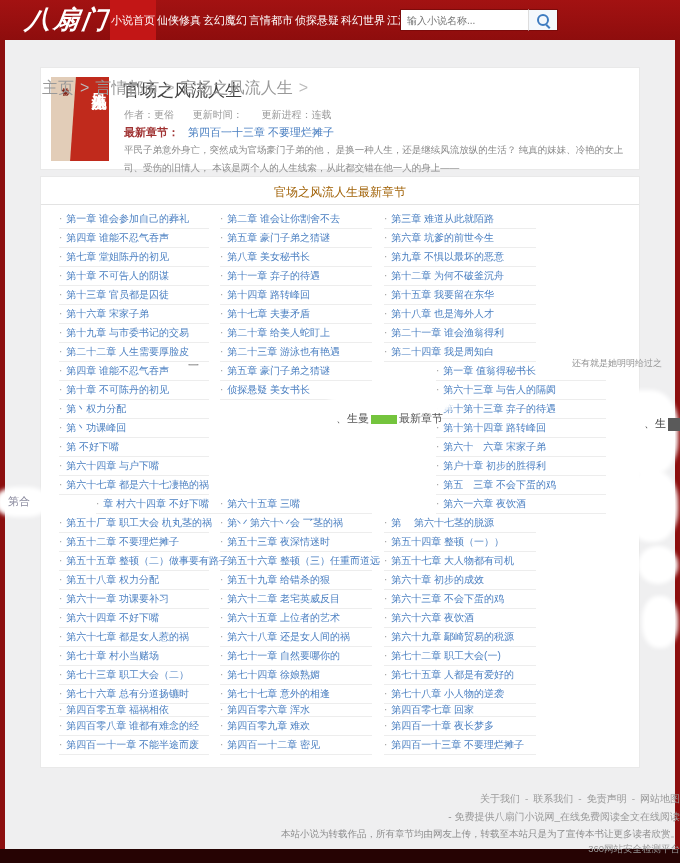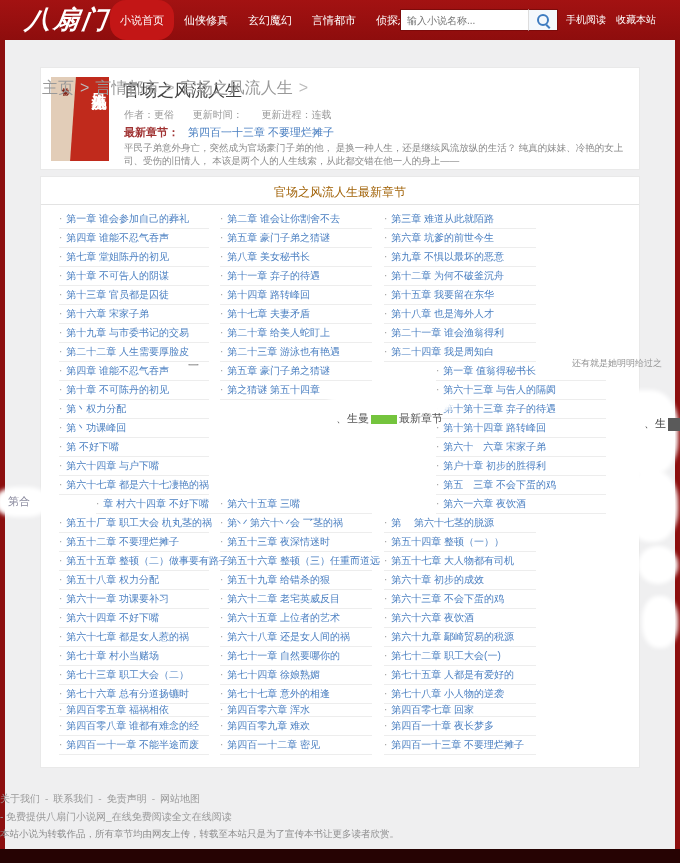--- a/index.html
+++ b/index.html
@@ -5,21 +5,21 @@
   html,body{margin:0;padding:0;}
   body{width:680px;height:863px;font-family:"Liberation Sans","DejaVu Sans",sans-serif;-webkit-font-smoothing:antialiased;}
   .page{position:relative;width:680px;height:863px;background:#8c0f0f;overflow:hidden;}
   .content-bg{position:absolute;left:5px;top:40px;width:670px;height:809px;background:#efeff0;}
   .bottom-strip{position:absolute;left:0;bottom:0;width:680px;height:14px;background:#260303;}
 
   
   .header{position:absolute;left:0;top:0;width:680px;height:40px;background:linear-gradient(#a31212,#8e0d0d);z-index:5;}
   .logo{position:absolute;left:26px;top:3px;color:#fff;font-family:"DejaVu Serif","Liberation Serif",serif;font-weight:bold;font-style:italic;font-size:25px;letter-spacing:3px;transform:skewX(-8deg);}
   .nav{position:absolute;left:110px;top:0;height:40px;display:flex;}
-  .nav-item{color:#fff;font-size:11px;line-height:40px;padding:0 10px;cursor:pointer;white-space:nowrap;border-radius:16px;}
+  .nav-item{color:#fff;font-size:11px;line-height:40px;padding:0 1px;cursor:pointer;white-space:nowrap;}
   .nav-item.active{background:#c31616;}
   .search{position:absolute;left:400px;top:9px;height:20px;display:flex;}
   .search-input{width:128px;height:22px;border:1px solid #7c0b0b;border-right:0;background:#fff;font-size:10px;color:#777;padding:0 6px;box-sizing:border-box;outline:none;}
   .search-btn{width:30px;height:22px;border:1px solid #7c0b0b;border-left:1px solid #ddd;background:#f4f8fc;position:relative;cursor:pointer;box-sizing:border-box;}
   .mag{position:absolute;left:8px;top:4px;width:8px;height:8px;border:2px solid #3f7cc0;border-radius:50%;}
   .mag::after{content:"";position:absolute;width:2px;height:5px;background:#3f7cc0;left:8px;top:8px;transform:rotate(-45deg);}
   .header-links{position:absolute;right:24px;top:0;line-height:40px;font-size:10px;color:#fff;}
   .hlink{color:#fff;margin-left:10px;cursor:pointer;}
 
   
@@ -36,21 +36,21 @@
   .cover{position:absolute;left:10px;top:9px;width:58px;height:84px;background:#e2cdb8;overflow:hidden;cursor:pointer;}
   .cover-red{position:absolute;right:-8px;top:-5px;width:44px;height:96px;background:#c02a1c;transform:rotate(4deg);}
   .cover-main{position:absolute;right:3px;top:3px;writing-mode:vertical-rl;color:#fff;font-family:"DejaVu Serif","Liberation Serif",serif;font-weight:bold;font-size:15px;line-height:1.05;letter-spacing:1px;}
   .cover-side{position:absolute;left:9px;top:5px;writing-mode:vertical-rl;color:#7d1d12;font-size:7px;font-weight:bold;}
   .book-title{position:absolute;left:82px;top:11px;font-size:17px;color:#444;}
   .book-meta{position:absolute;left:83px;top:40px;font-size:10px;color:#999;}
   .book-meta span{margin-right:16px;}
   .latest-row{position:absolute;left:83px;top:57px;font-size:11px;}
   .latest-label{color:#a03333;font-weight:bold;margin-right:6px;}
   .latest-link{color:#4a7fc1;cursor:pointer;}
-  .book-desc{position:absolute;left:83px;top:73px;width:505px;font-size:9.5px;color:#8a8a8a;line-height:13px;}
+  .book-desc{position:absolute;left:83px;top:73px;width:505px;font-size:9.5px;color:#8a8a8a;line-height:18px;}
 
   
   .list-title{height:27px;line-height:30px;text-align:center;font-size:12px;color:#a16207;border-bottom:1px solid #e3e3e3;}
   .ch-rows{position:absolute;left:0;top:32px;width:598px;}
   .ch-row{position:relative;height:19px;}
   .ch-row.tight{height:13px;}
   .ch-cell{position:absolute;top:0;height:100%;display:flex;align-items:center;overflow:visible;white-space:nowrap;}
   .ch-cell.has{border-bottom:1px solid #ededed;}
   .c0{left:18px;width:150px;}
   .c1{left:179px;width:152px;}
@@ -71,21 +71,21 @@
   .artifact{position:absolute;z-index:4;white-space:nowrap;}
   .art-dash{left:188px;top:358px;color:#666;font-size:11px;}
   .art-blur{left:572px;top:357px;width:104px;overflow:hidden;color:#949494;font-size:9px;filter:blur(0.7px);}
   .art-mid{left:336px;top:411px;font-size:11px;color:#555;}
   .green-smear{display:inline-block;width:26px;height:9px;background:#74c43d;filter:blur(0.6px);vertical-align:middle;margin:0 2px;}
   .art-edge{left:644px;top:416px;font-size:11px;color:#444;}
   .dark-smear{display:inline-block;width:24px;height:13px;background:#5a5a5a;filter:blur(0.5px);vertical-align:middle;margin-left:2px;}
   .art-left{left:8px;top:494px;font-size:11px;color:#8a8a9e;}
 
   
-  .footer{position:absolute;left:0;top:792px;width:680px;text-align:left;z-index:2;color:#999;}
+  .footer{position:absolute;left:0;top:792px;width:680px;text-align:right;z-index:2;color:#999;}
   .footer-links{font-size:10px;}
   .flink{color:#999;cursor:pointer;}
   .fsep{color:#aaa;margin:0 5px;}
   .footer-line2{font-size:10px;margin-top:4px;}
   .footer-line3{font-size:9.5px;margin-top:4px;color:#8d8d8d;}
   .footer-line4{font-size:9.5px;margin-top:2px;}
 </style>
 </head>
 <body>
 
@@ -102,21 +102,20 @@
         <span class="nav-item">侦探悬疑</span>
         <span class="nav-item">科幻世界</span>
         <span class="nav-item">江湖武侠</span>
       </div>
     <div class="search">
       <input class="search-input" placeholder="输入小说名称..." style="">
       <button class="search-btn">
           <span class="mag"></span>
         </button>
     </div>
-    <div class="header-links"><a class="hlink">手机阅读</a><a class="hlink">收藏本站</a></div>
   </div>
 
   <div class="breadcrumb"><a class="crumb">主页</a><span class="crumb-sep">&gt;</span><a class="crumb">言情都市</a><span class="crumb-sep">&gt;</span><a class="crumb">官场之风流人生</a><span class="crumb-sep">&gt;</span></div>
 
   <div class="panel panel-book">
     <div class="cover">
       <div class="cover-red"></div>
       <div class="cover-main">风流人生</div>
       <div class="cover-side">官场</div>
     </div>
@@ -262,21 +261,21 @@
             <a class="ch-link">第一章 值翁得秘书长</a>
           </div>
         </div>
         <div class="ch-row shift-r">
           <div class="ch-cell c0 has">
             <i class="dot">·</i>
             <a class="ch-link">第十章 不可陈丹的初见</a>
           </div>
           <div class="ch-cell c1 has">
             <i class="dot">·</i>
-            <a class="ch-link">第之猜谜 第五十四章</a>
+            <a class="ch-link">侦探悬疑 美女书长</a>
           </div>
           <div class="ch-cell c2 has">
             <i class="dot">·</i>
             <a class="ch-link">第六十三章 与告人的隔阂</a>
           </div>
         </div>
         <div class="ch-row shift-r">
           <div class="ch-cell c0 has">
             <i class="dot">·</i>
             <a class="ch-link">第丶权力分配</a>
@@ -544,16 +543,17 @@
   </div>
   <div class="artifact art-edge">
     <span>、生</span><span class="dark-smear"></span>
   </div>
   <div class="artifact art-left">第合</div>
 
   <div class="footer">
     <div class="footer-links"><a class="flink">关于我们</a><span class="fsep">-</span><a class="flink">联系我们</a><span class="fsep">-</span><a class="flink">免责声明</a><span class="fsep">-</span><a class="flink">网站地图</a></div>
     <div class="footer-line2">- 免费提供八扇门小说网_在线免费阅读全文在线阅读</div>
     <div class="footer-line3">本站小说为转载作品，所有章节均由网友上传，转载至本站只是为了宣传本书让更多读者欣赏。</div>
+    <div class="footer-line4">360网站安全检测平台</div>
   </div>
 
   <div class="bottom-strip"></div>
 </div>
 
 </body></html>

